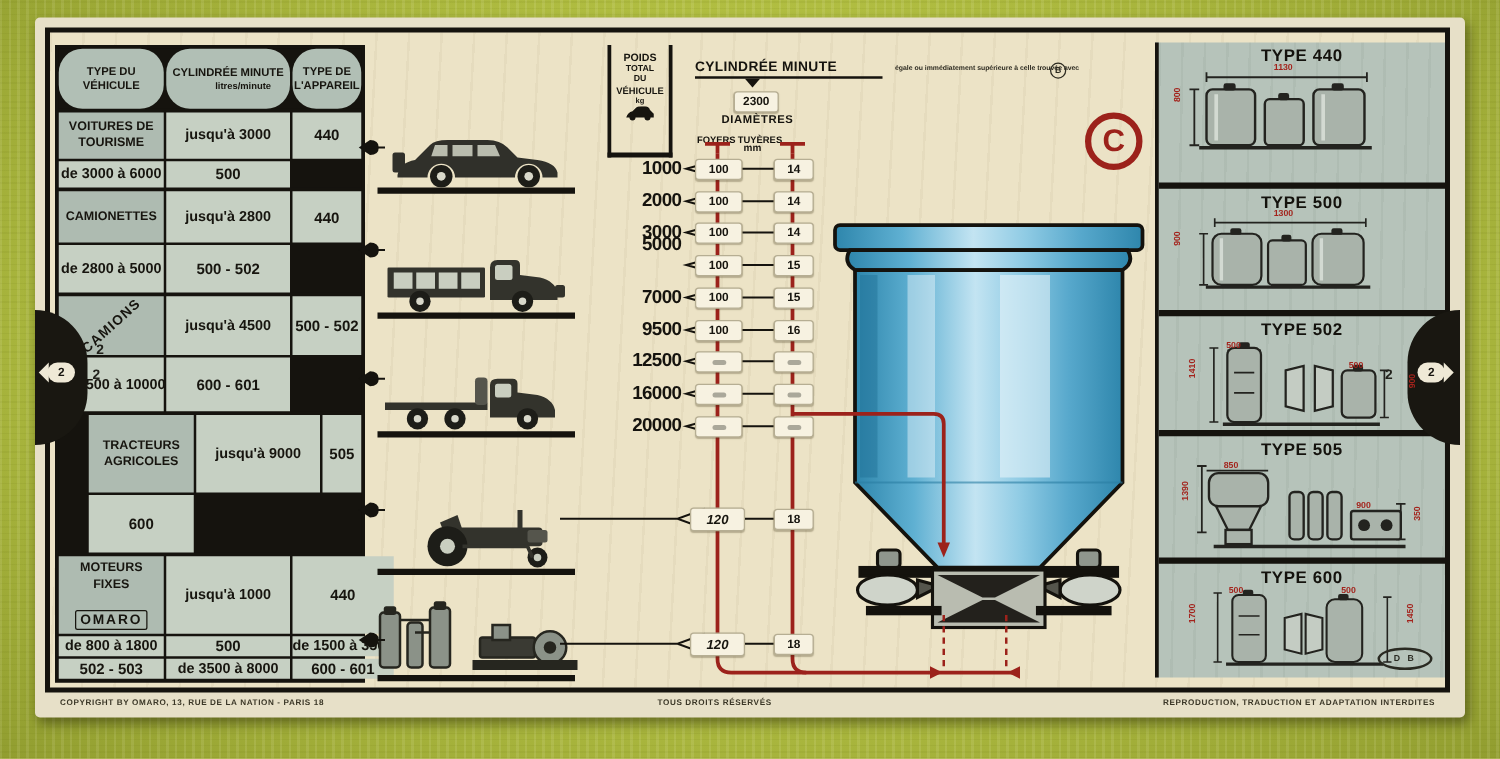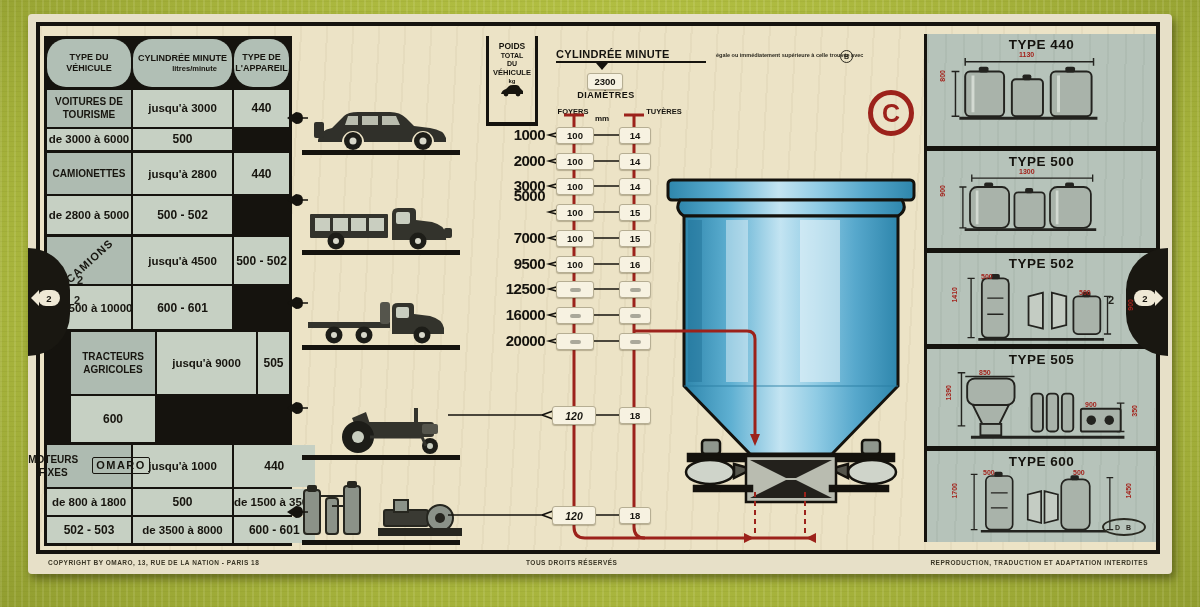--- a/index.html
+++ b/index.html
@@ -30,21 +30,21 @@
   .hc .sub{font-size:7.5px;padding-left:24px;}
   .cn{background:#aebbb1;display:flex;align-items:center;justify-content:center;text-align:center;
       font-size:10px;font-weight:bold;color:#17150f;line-height:1.3;grid-row:1/-1;position:relative;padding:2px;}
   .cv{background:#c6d0c3;display:flex;align-items:center;justify-content:center;
       font-size:11.5px;font-weight:bold;color:#17150f;white-space:nowrap;}
   .ct{background:#c6d0c3;display:flex;align-items:center;justify-content:center;
       font-size:12px;font-weight:bold;color:#17150f;}
   .rot{transform:rotate(-42deg);font-size:11px;letter-spacing:1px;}
   .cam-badge{position:absolute;left:30px;top:36px;font-size:11px;font-weight:bold;color:#20201a;}
   .span2{grid-row:1/-1;}
-  .name-col{display:flex;flex-direction:row;align-items:center;gap:14px;}
+  .name-col{display:flex;flex-direction:column;align-items:center;gap:14px;}
   .omaro{font-size:11px;font-weight:bold;letter-spacing:1.5px;color:#17150f;border:1.5px solid #17150f;
          padding:0 3px;border-radius:2px;}
   
   .ptr{position:absolute;left:246px;width:18px;height:14px;}
   .vbar{position:absolute;height:5px;background:#15130e;left:262px;width:158px;}
   
   .poids-box{position:absolute;left:446px;top:10px;width:52px;height:90px;box-sizing:border-box;
              border-left:3px solid #15130e;border-right:3px solid #15130e;border-bottom:4px solid #15130e;
              display:flex;flex-direction:column;align-items:center;padding-top:5px;gap:1px;
              font-size:8.5px;font-weight:bold;color:#17150f;}
@@ -64,21 +64,21 @@
             border-right:6px solid transparent;border-top:7px solid #15130e;}
   .note{position:absolute;left:676px;top:26px;width:150px;font-size:5.5px;font-weight:bold;color:#2c2a20;}
   .b-badge{position:absolute;left:800px;top:24px;width:11px;height:11px;border:1.5px solid #2c2a20;
            border-radius:50%;display:flex;align-items:center;justify-content:center;font-size:7px;
            font-weight:bold;color:#2c2a20;}
   .cursor-box{position:absolute;left:547px;top:47px;width:34px;height:15px;z-index:4;}
   .lbl{position:absolute;font-weight:bold;color:#15130e;text-align:center;}
   .diam{left:534px;top:64px;width:64px;font-size:9px;letter-spacing:.5px;}
   .foy{left:510px;top:81px;width:46px;font-size:7.5px;}
   .mmx{left:552px;top:88px;width:20px;font-size:8px;}
-  .tuy{left:600px;top:81px;width:48px;font-size:7.5px;}
+  .tuy{left:544px;top:81px;width:48px;font-size:7.5px;}
   
   .c-logo{position:absolute;left:828px;top:64px;width:46px;height:46px;border:5px solid #9c221b;
           border-radius:50%;display:flex;align-items:center;justify-content:center;box-sizing:border-box;
           font-size:25px;font-weight:bold;color:#9c221b;background:rgba(236,227,198,.2);}
   
   .rp{position:absolute;left:884px;top:8px;width:232px;height:508px;box-sizing:border-box;
       border-left:3px solid #15130e;background:#b6c3ba;display:flex;flex-direction:column;
       background-image:repeating-linear-gradient(91deg, rgba(40,60,40,.05) 0 2px, rgba(0,0,0,0) 2px 18px);}
   .rp-bar{height:5px;background:#15130e;flex:none;}
   .rp-sec{position:relative;flex:none;}

